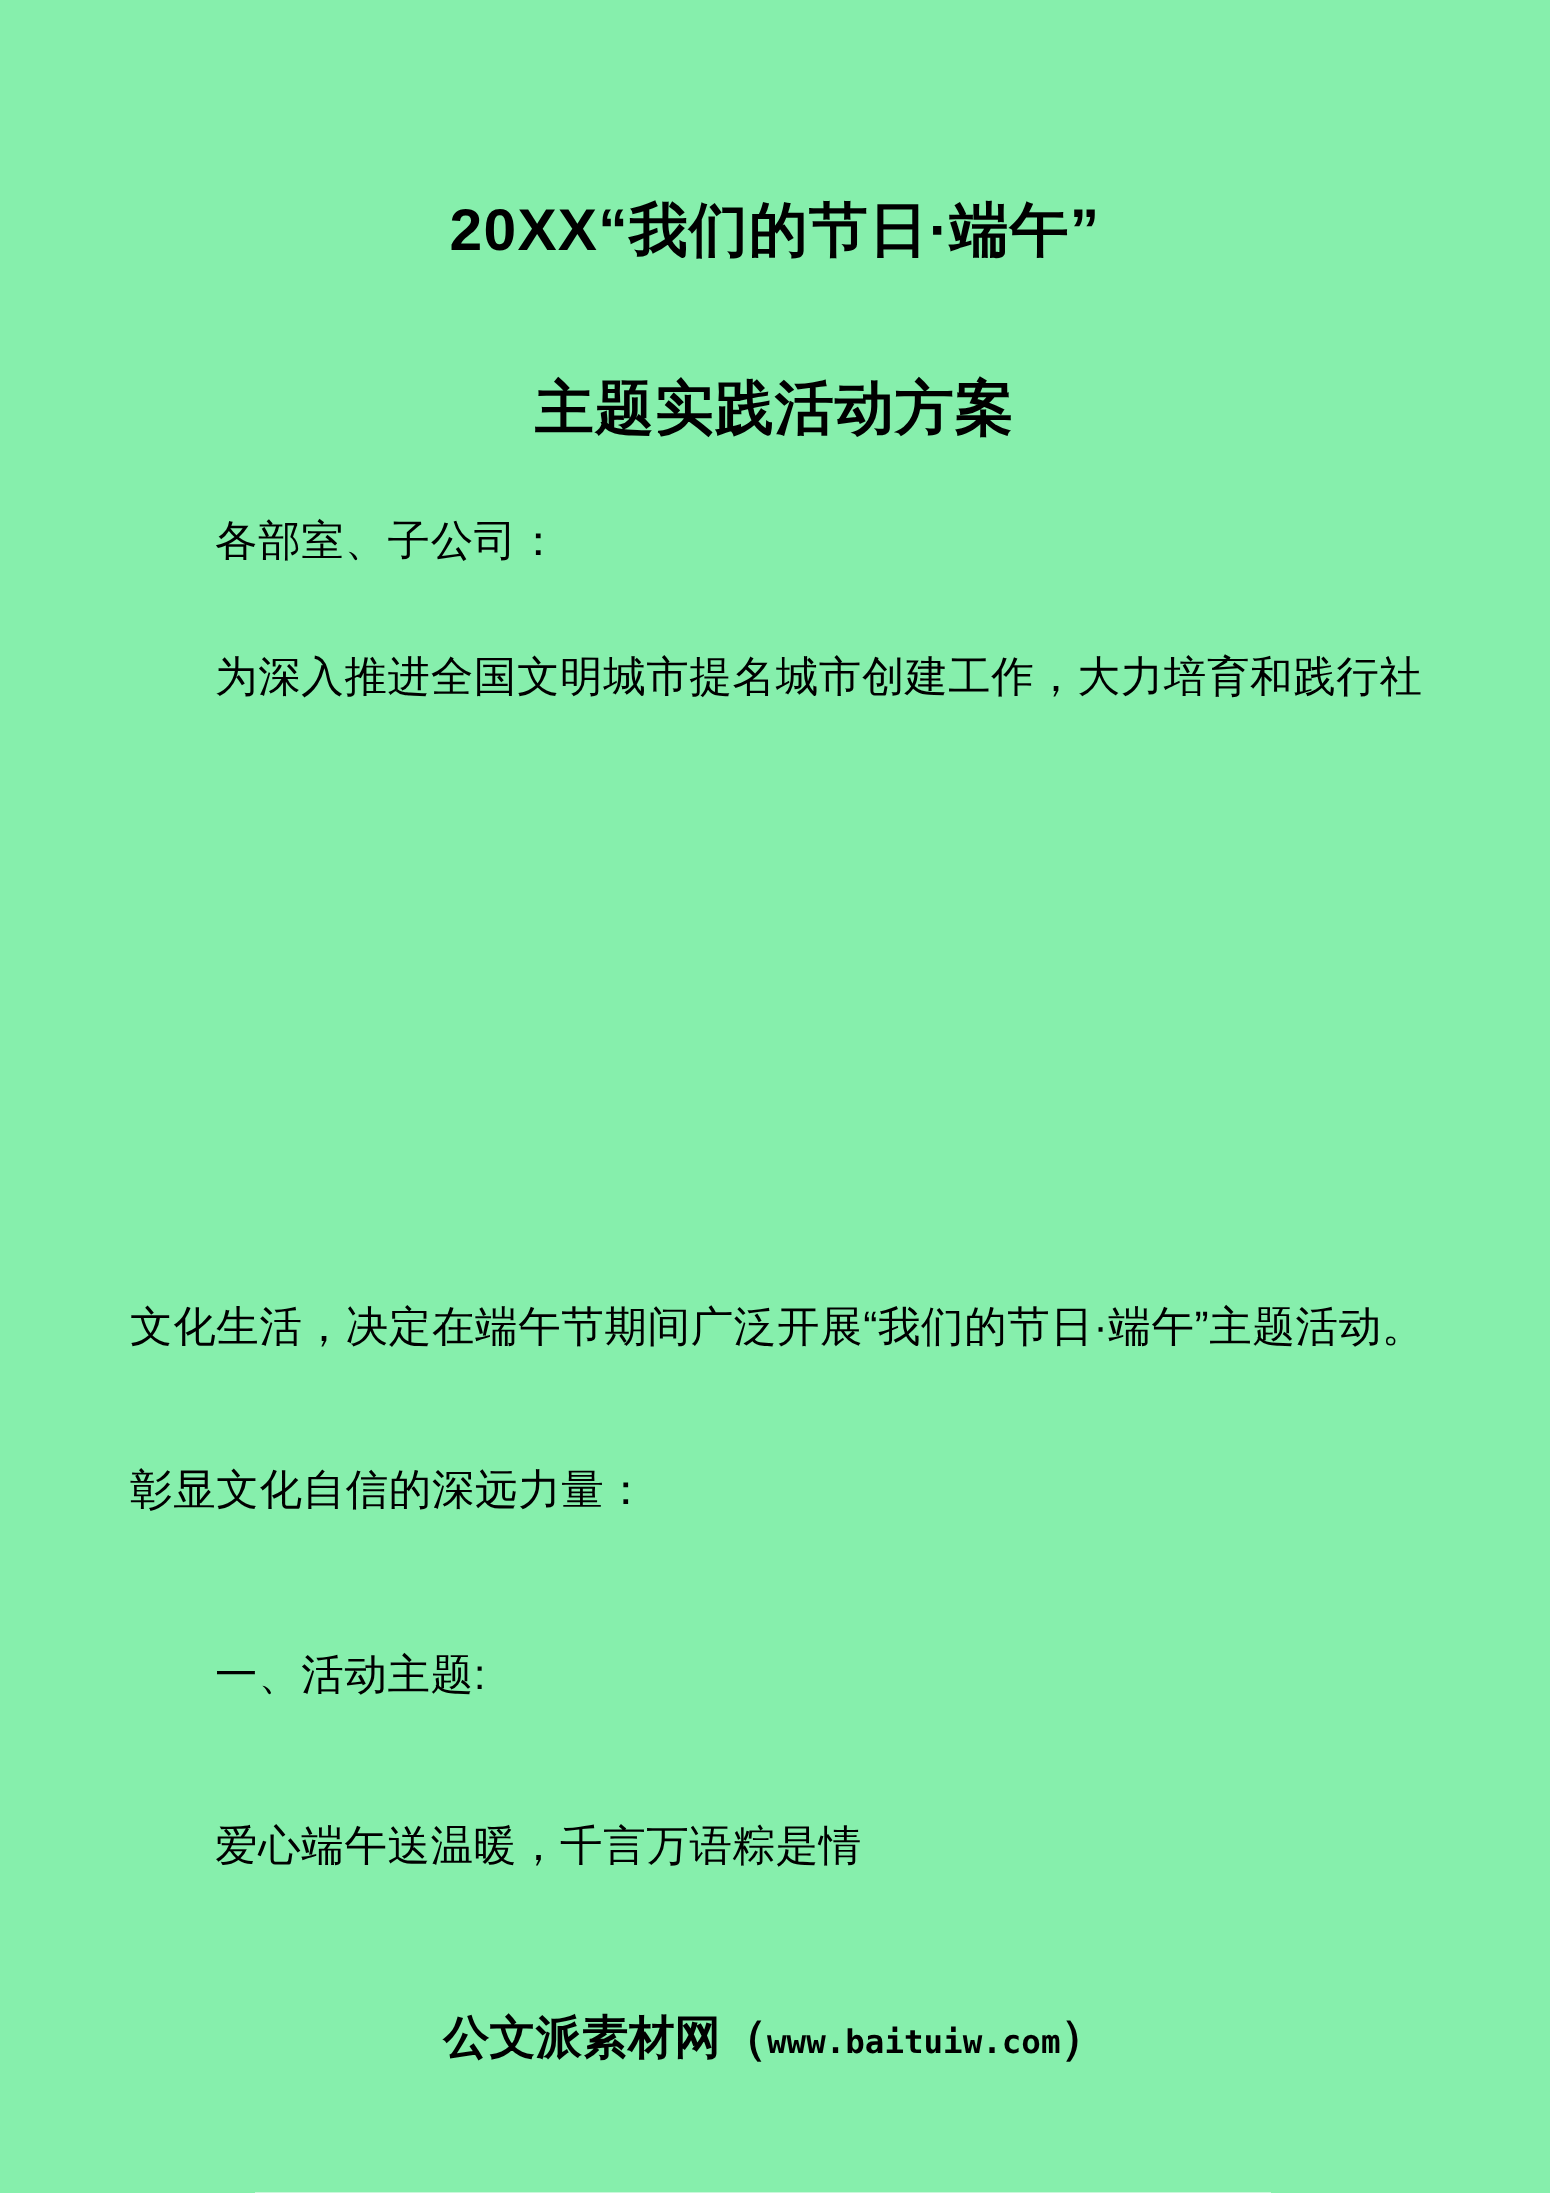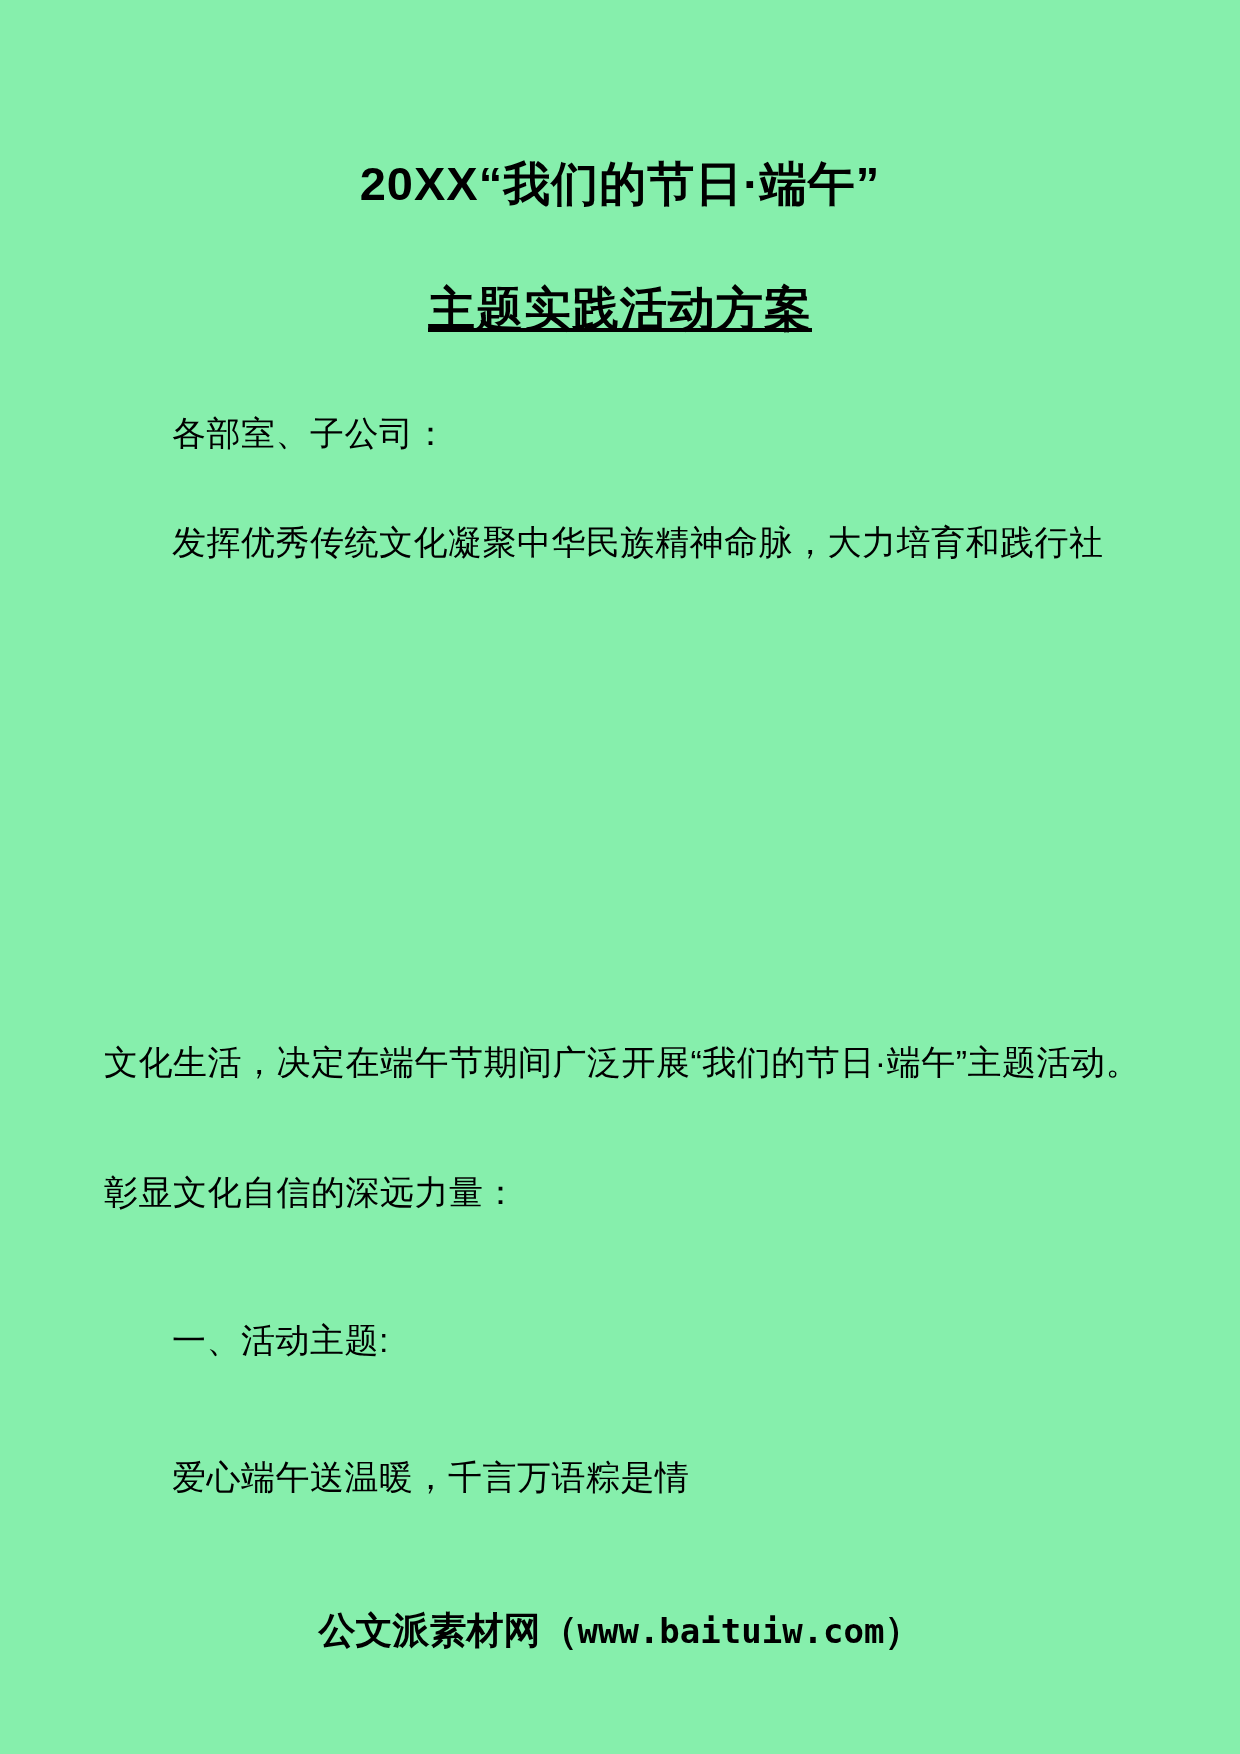--- a/index.html
+++ b/index.html
@@ -21,21 +21,21 @@
     left: 0;
     width: 1240px;
     text-align: center;
     font-size: 47px;
     font-weight: 700;
     line-height: 1;
     letter-spacing: 1px;
     white-space: nowrap;
   }
   .title-1 { top: 160px; }
-  .title-2 { top: 285px; text-decoration: underline; }
+  .title-2 { top: 302px; }
   .body-line {
     position: absolute;
     left: 104px;
     width: 1030px;
     font-size: 34px;
     font-weight: 400;
     line-height: 1.1;
     white-space: nowrap;
     letter-spacing: 0.5px;
   }
@@ -56,36 +56,36 @@
     width: 1240px;
     text-align: center;
     font-family: "Liberation Serif", "DejaVu Serif", serif;
     font-size: 37px;
     font-weight: 700;
     line-height: 1;
     white-space: nowrap;
   }
   .doc-footer .url {
     font-family: "DejaVu Sans Mono", "Liberation Mono", monospace;
-    font-size: 34px;
+    font-size: 26px;
     font-weight: 700;
   }
 </style>
 </head>
 <body>
 
 <div class="page">
 
   <div class="doc-title title-1">20XX“我们的节日·端午”</div>
 
   <div class="doc-title title-2">主题实践活动方案</div>
 
   <div class="body-line indent l1">各部室、子公司：</div>
 
-  <div class="body-line indent l2">发挥优秀传统文化凝聚中华民族精神命脉，大力培育和践行社</div>
+  <div class="body-line indent l2">为深入推进全国文明城市提名城市创建工作，大力培育和践行社</div>
 
 
 
 
   <div class="body-line l6">文化生活，决定在端午节期间广泛开展“我们的节日·端午”主题活动。</div>
 
   <div class="body-line l7">彰显文化自信的深远力量：</div>
 
   <div class="body-line indent l9">爱心端午送温暖，千言万语粽是情</div>
 

